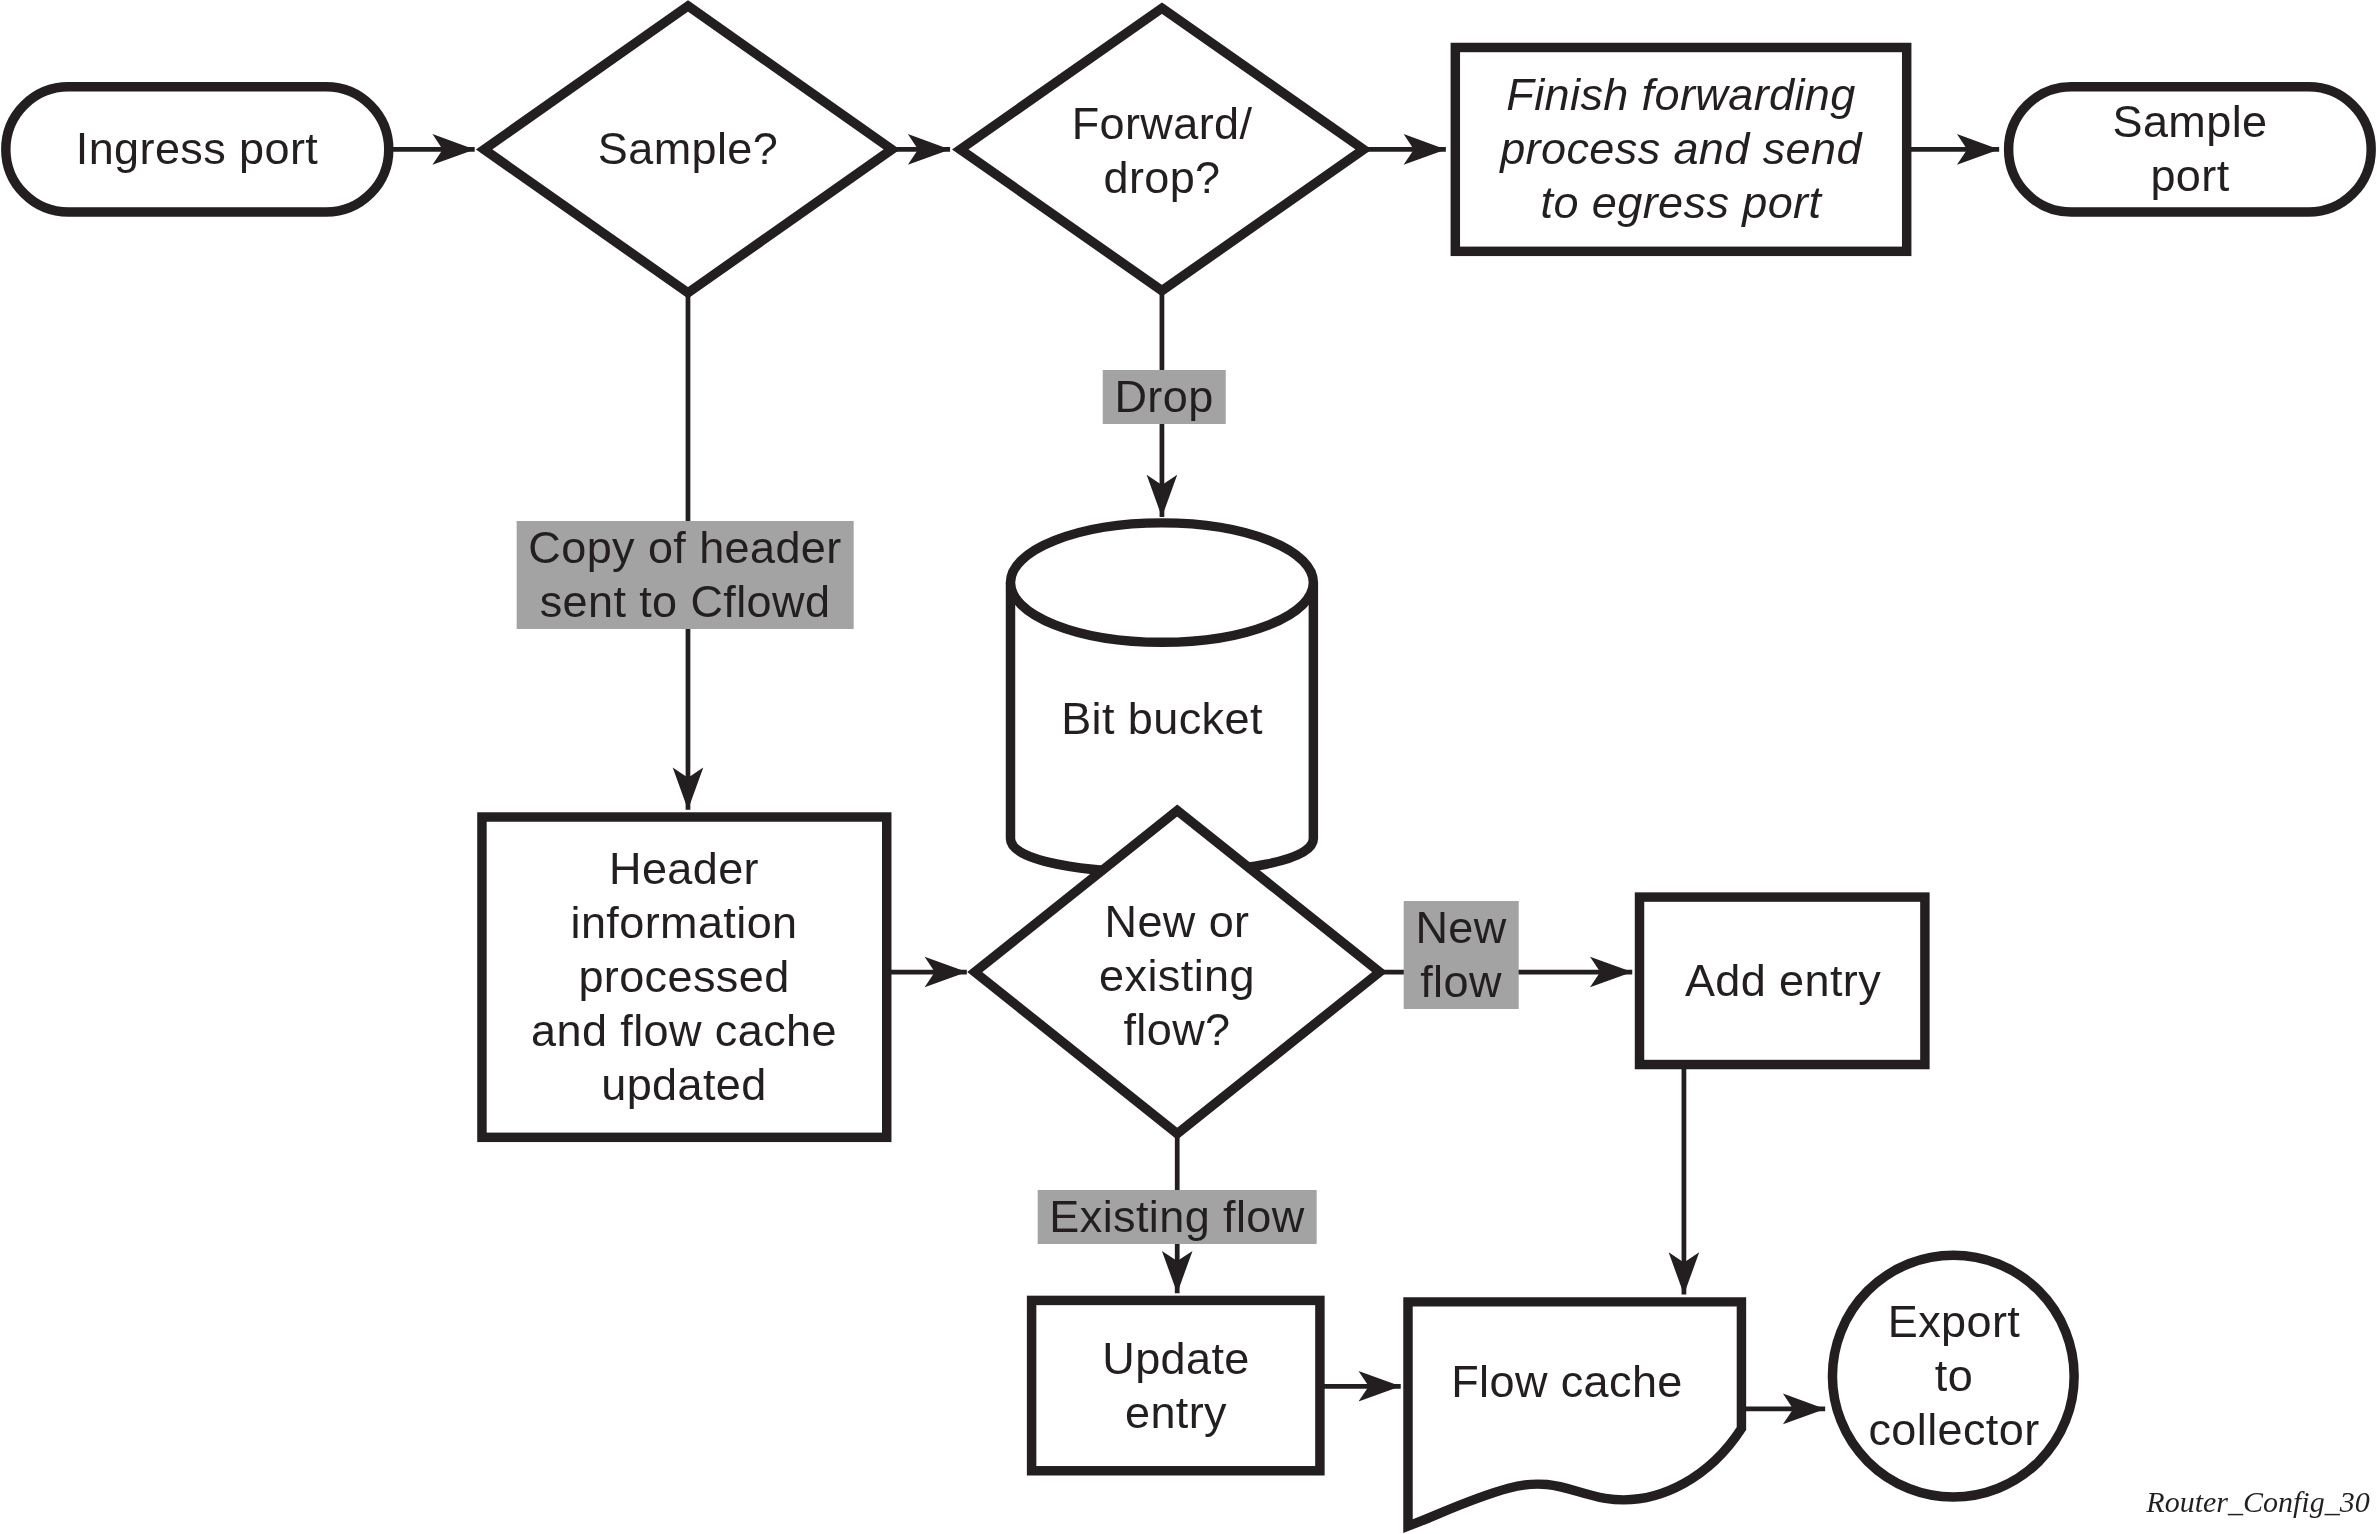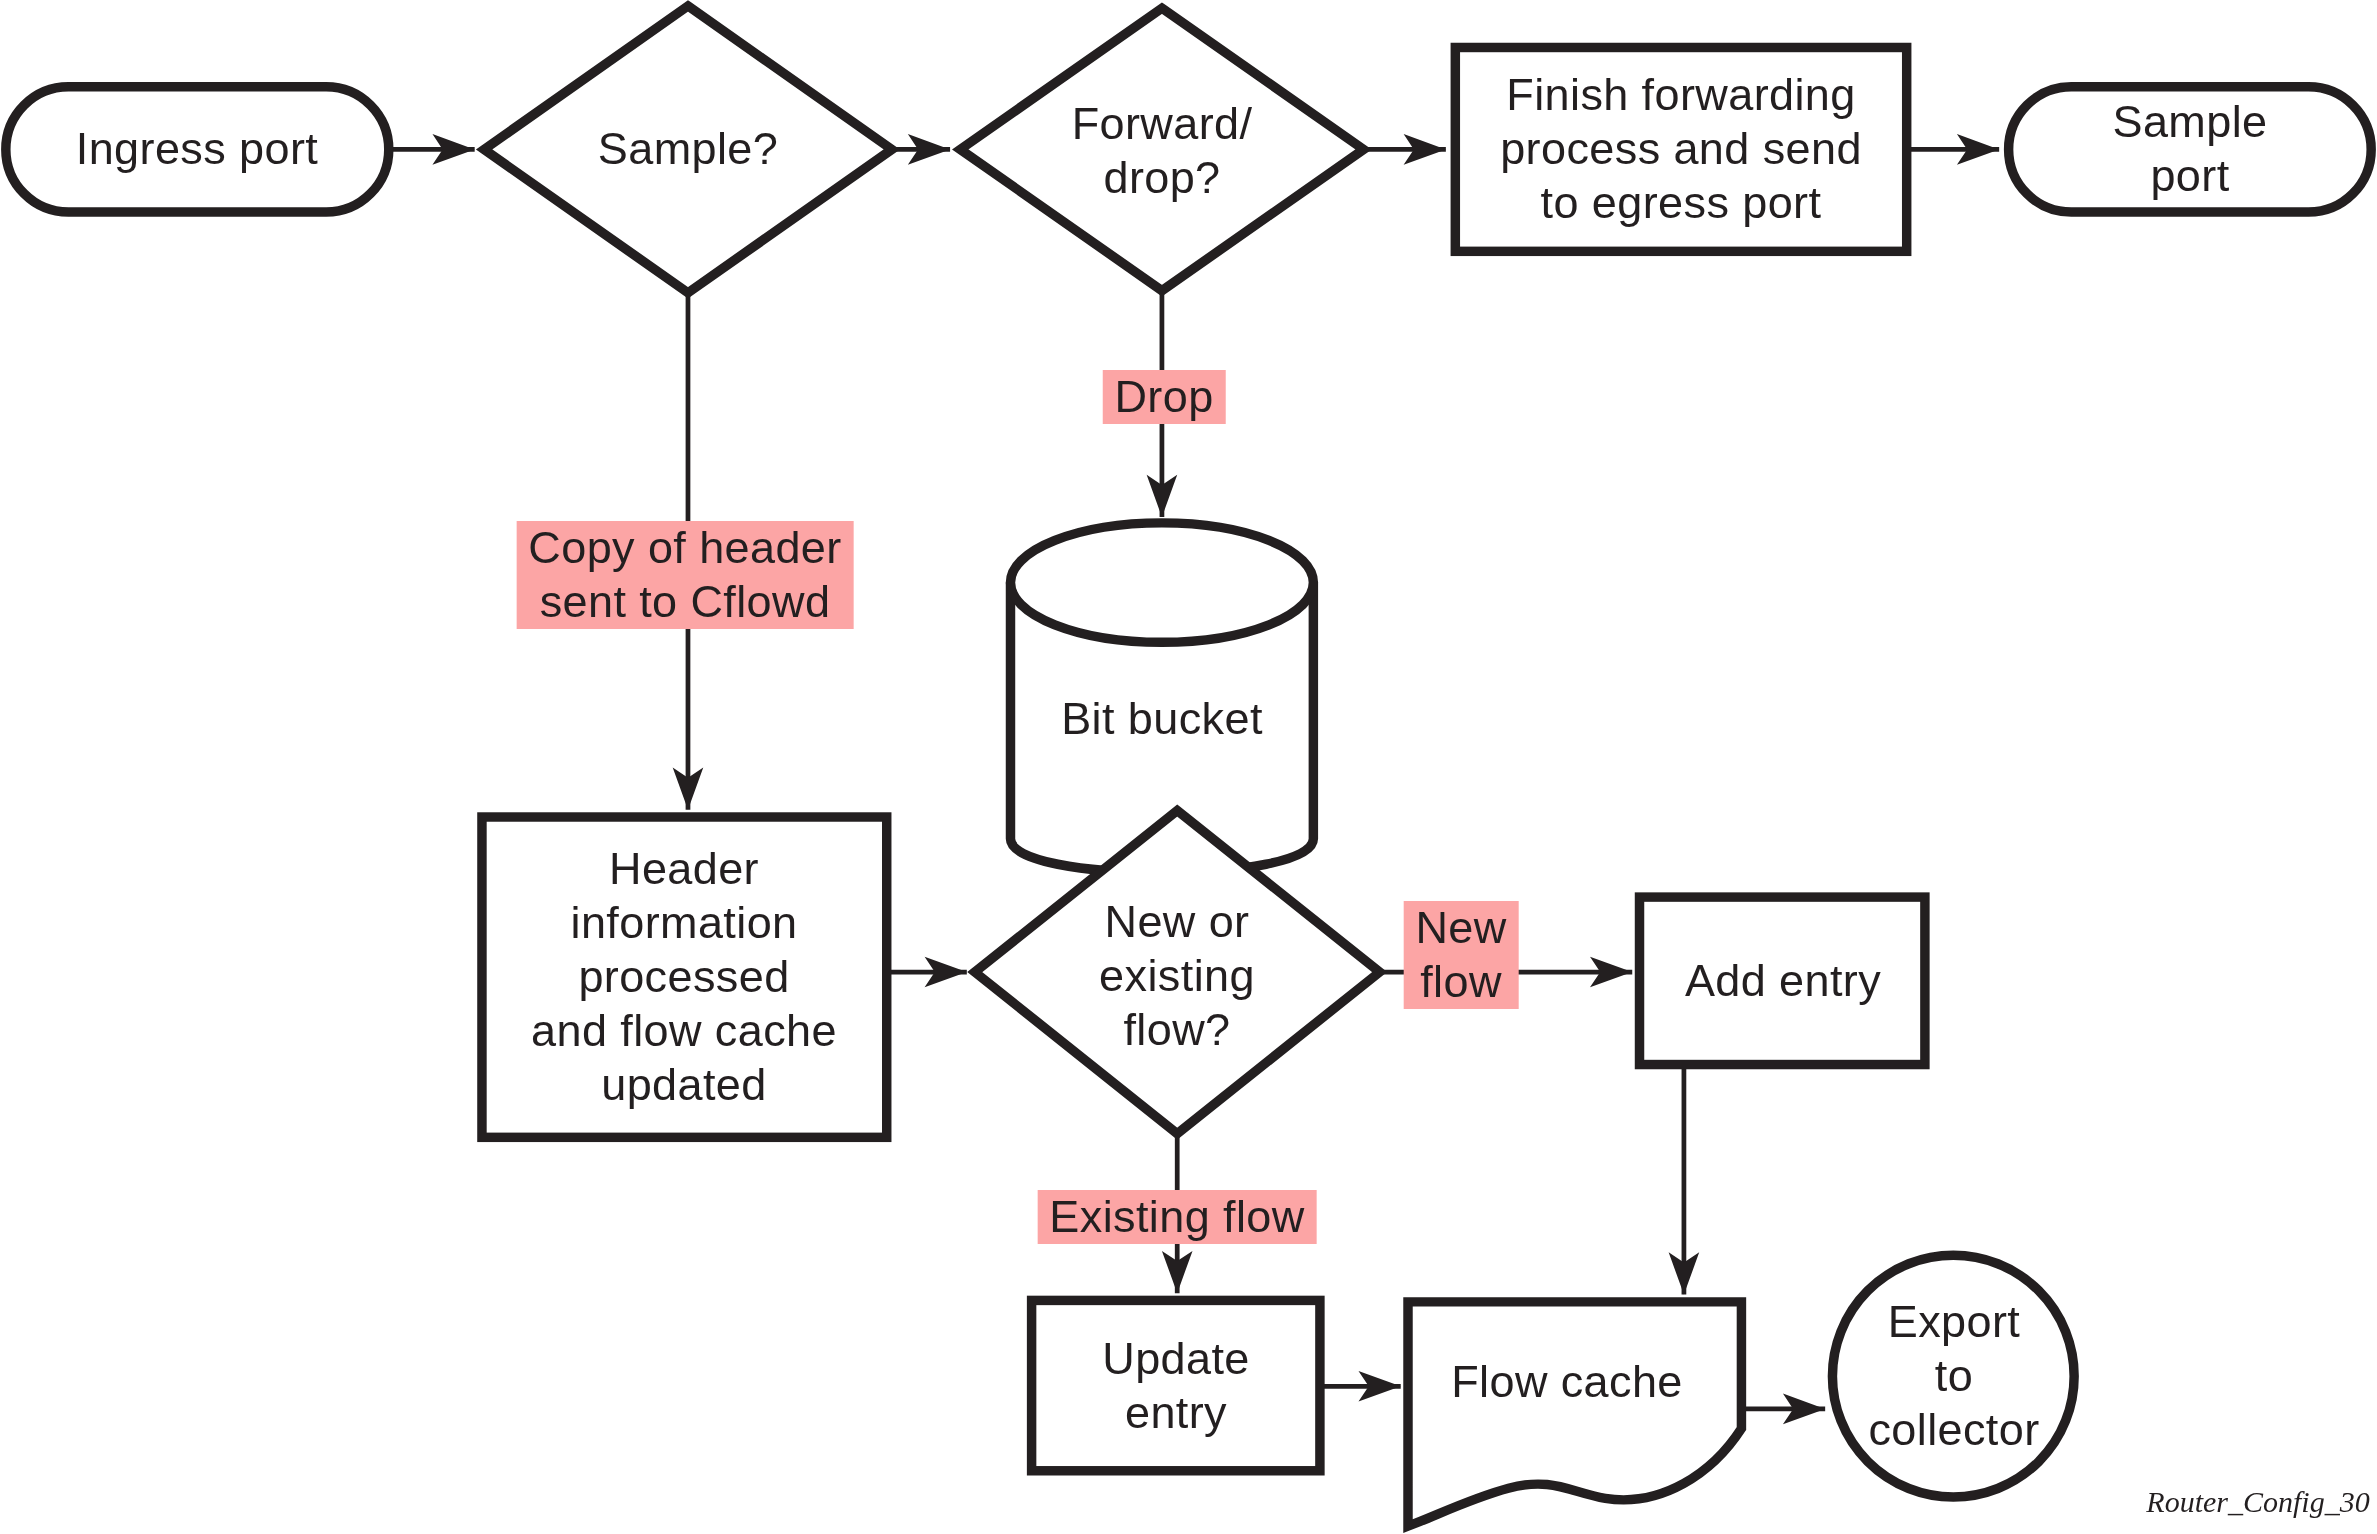--- a/index.html
+++ b/index.html
@@ -34,21 +34,21 @@
     position: absolute;
     transform: translate(-50%, -50%);
     text-align: center;
     white-space: pre-line;
     font-size: 45px;
     line-height: 54px;
     color: #231f20;
     letter-spacing: 0.4px;
   }
   .edge-label {
-    background: #fca5a5;
+    background: #a3a3a3;
     padding: 0 11.7px;
   }
   .caption {
     position: absolute;
     right: 7.3px;
     top: 1485px;
     font-family: "Liberation Serif", "DejaVu Serif", serif;
     font-style: italic;
     font-size: 30px;
     color: #231f20;
@@ -96,21 +96,21 @@
              C2352,2024 2282,2070 2205,2058
              C2158,2050 2132,2028 2072,2044
              C2020,2058 1972,2082 1934,2096 Z"></path>
     <circle class="node-shape" cx="2683" cy="1890" r="166"></circle>
   </svg>
 
   <div class="label" style="left:197px; top:149px;">Ingress port</div>
   <div class="label" style="left:688px; top:149px;text-align:right;">Sample?</div>
   <div class="label" style="left:1162px; top:151px;">Forward/
 drop?</div>
-  <div class="label" style="left:1681px; top:149px;">Finish forwarding
+  <div class="label" style="left:1681px; top:149px;font-style:italic;">Finish forwarding
 process and send
 to egress port</div>
   <div class="label" style="left:2190px; top:149px;">Sample port</div>
   <div class="label" style="left:1162px; top:719px;">Bit bucket</div>
   <div class="label" style="left:684px; top:977px;">Header
 information
 processed
 and flow cache
 updated</div>
   <div class="label" style="left:1177px; top:976px;">New or

